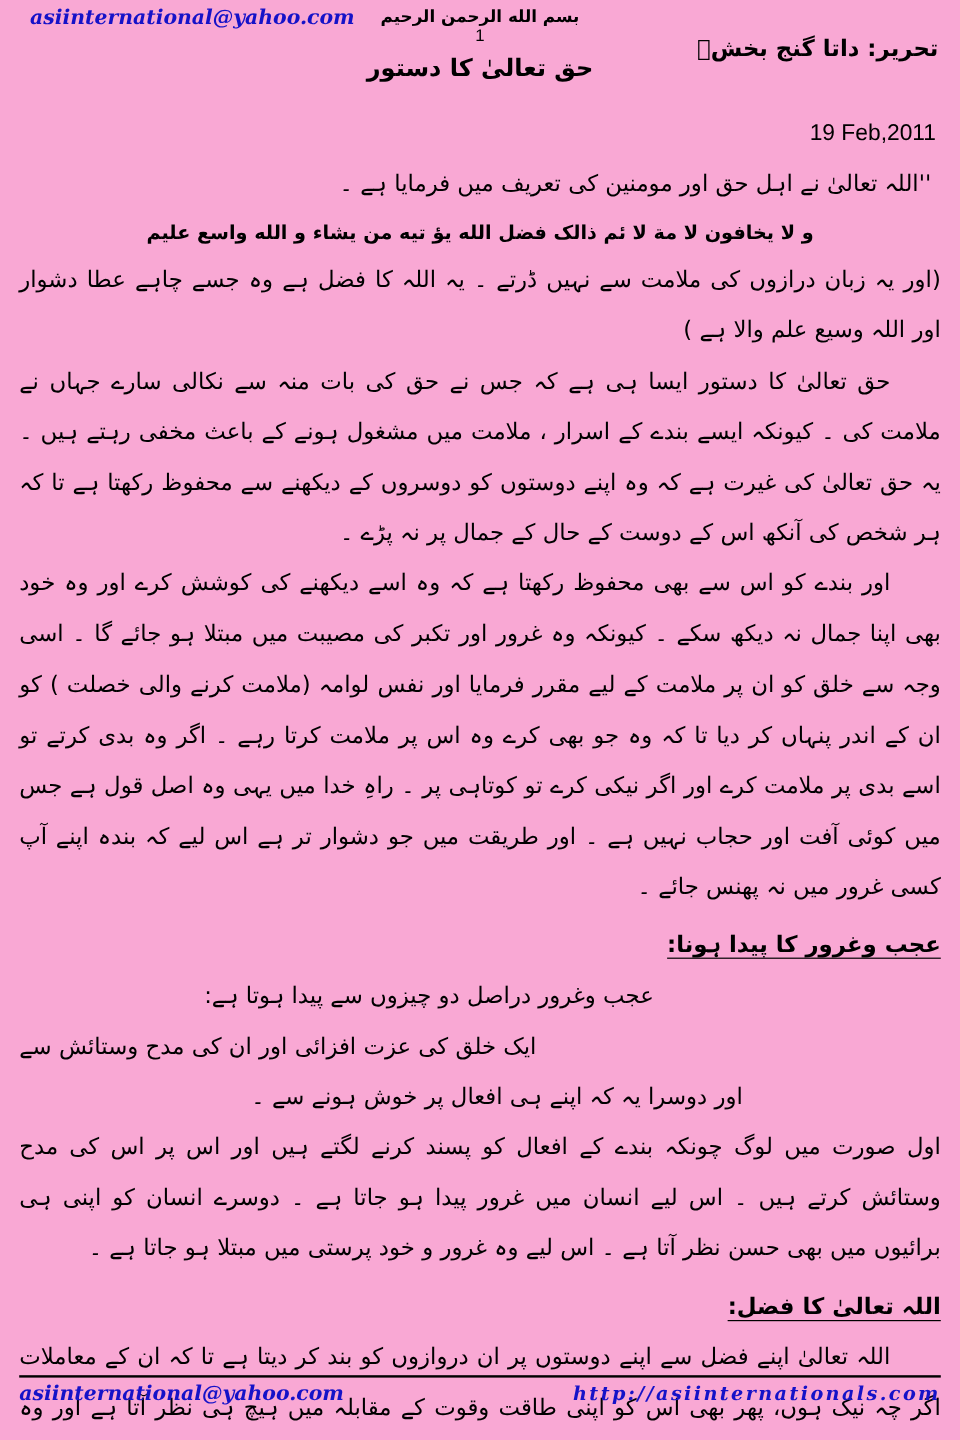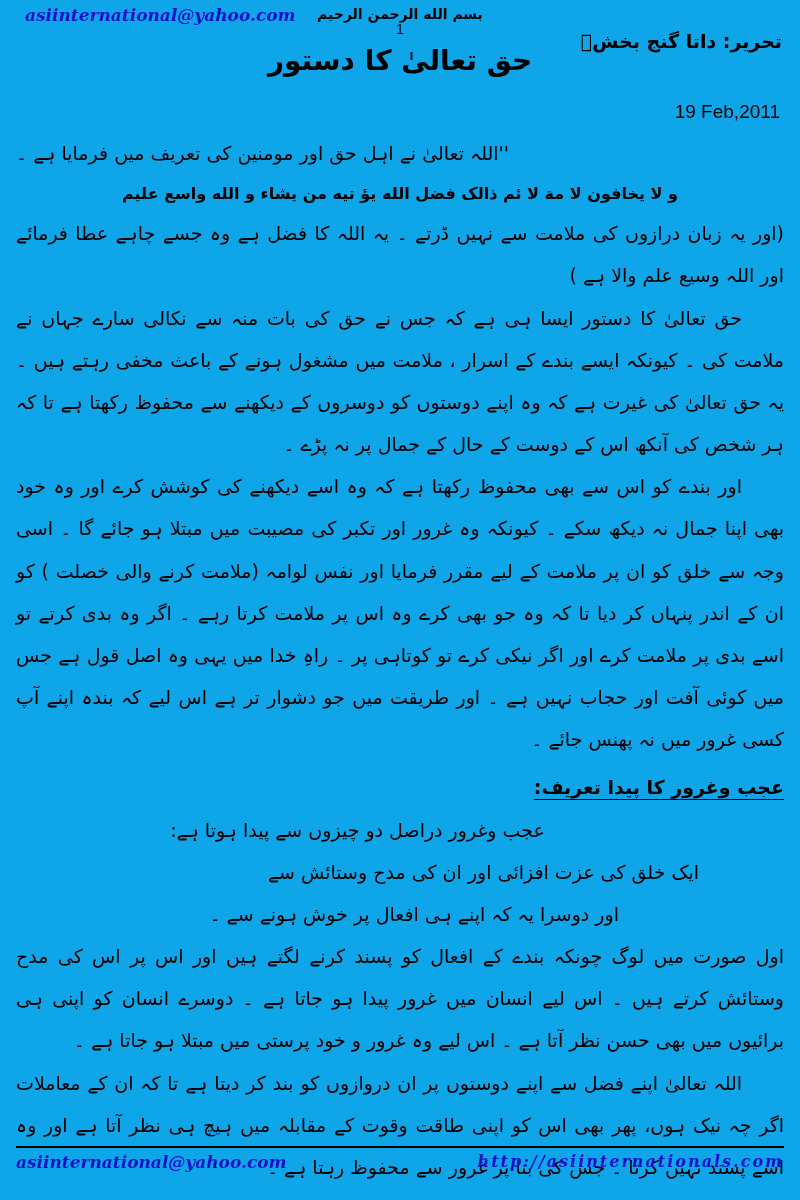--- a/index.html
+++ b/index.html
@@ -1,49 +1,49 @@
 <!DOCTYPE html>
 <html lang="ur"><head>
 <meta charset="utf-8">
 <style>
   * { margin: 0; padding: 0; box-sizing: border-box; }
   html, body { background: #ffffff; }
   body { width: 800px; height: 1200px; position: relative; overflow: hidden;
          font-family: "DejaVu Sans", sans-serif; color: #000; }
 
-  .page { position: absolute; inset: 0; background: #0ea5e9; }
+  .page { position: absolute; inset: 0; background: #f9a8d4; }
 
   
   .hdr-email { position: absolute; top: 5px; left: 25px;
                font-family: "DejaVu Serif", serif; font-style: italic; font-weight: bold;
                font-size: 17px; color: #1512c8; text-decoration: none; cursor: pointer; }
   .bismillah { position: absolute; top: 6px; left: 0; right: 0; text-align: center;
                font-size: 14px; font-weight: bold; direction: rtl; }
   .page-num  { position: absolute; top: 21px; left: 0; right: 0; text-align: center;
                font-family: "Liberation Sans", sans-serif; font-size: 14px; }
   .writer    { position: absolute; top: 30px; right: 18px; text-align: right;
                direction: rtl; font-size: 19px; font-weight: bold; }
   .date-line { position: absolute; top: 57px; right: 20px;
                font-family: "Liberation Sans", sans-serif; font-size: 19px; direction: ltr; margin-top: 44px; }
   .doc-title { position: absolute; top: 44px; left: 0; right: 0; text-align: center;
-               direction: rtl; font-size: 28px; font-weight: bold; }
+               direction: rtl; font-size: 20px; font-weight: bold; }
 
   
   .doc-body { position: absolute; top: 132px; left: 16px; right: 16px;
               direction: rtl; font-size: 19px; line-height: 2.22; text-align: justify; }
-  .intro-quote { text-align: left; padding-right: 8px; }
+  .intro-quote { text-align: right; padding-right: 8px; }
   .verse   { text-align: center; font-weight: bold; font-size: 16px; line-height: 2.0;
              margin: 4px 0 2px 0; }
   .transl  { text-align: justify; }
   .para    { text-align: justify; }
   .indent  { text-indent: 42px; }
   .sec-head { text-align: right; font-weight: bold; text-decoration: underline;
               text-underline-offset: 5px; margin-top: 6px; }
   .l-right1 { text-align: center; padding-right: 85px; }
-  .l-right2 { text-align: right; padding-right: 85px; }
+  .l-right2 { text-align: left; padding-right: 85px; }
   .l-right3 { text-align: right; padding-right: 165px; }
 
   
   .footer { position: absolute; left: 16px; right: 16px; top: 1146px;
             border-top: 2px solid #000; padding-top: 4px;
             display: flex; justify-content: space-between; align-items: flex-start; }
   .ftr-email { font-family: "DejaVu Serif", serif; font-style: italic; font-weight: bold;
                font-size: 17px; color: #1512c8; cursor: pointer; }
   .ftr-url   { font-family: "DejaVu Serif", serif; font-style: italic; font-weight: bold;
                font-size: 16px; letter-spacing: 2px; color: #1512c8; cursor: pointer; }
@@ -64,36 +64,37 @@
   <div class="date-line">19 Feb,2011</div>
 
   <div class="doc-title">حق تعالیٰ کا دستور</div>
 
   <div class="doc-body">
 
     <div class="intro-quote">''اللہ تعالیٰ نے اہل حق اور مومنین کی تعریف میں فرمایا ہے ۔</div>
 
     <div class="verse">و لا یخافون لا مة لا ئم ذالک فضل الله یؤ تیه من یشاء و الله واسع علیم</div>
 
-    <div class="transl">(اور یہ زبان درازوں کی ملامت سے نہیں ڈرتے ۔ یہ اللہ کا فضل ہے وہ جسے چاہے عطا فرمائے اور اللہ وسیع علم والا ہے )</div>
+    <div class="transl">(اور یہ زبان درازوں کی ملامت سے نہیں ڈرتے ۔ یہ اللہ کا فضل ہے وہ جسے چاہے عطا دشوار اور اللہ وسیع علم والا ہے )</div>
 
     <div class="para indent">حق تعالیٰ کا دستور ایسا ہی ہے کہ جس نے حق کی بات منہ سے نکالی سارے جہاں نے ملامت کی ۔ کیونکہ ایسے بندے کے اسرار ، ملامت میں مشغول ہونے کے باعث مخفی رہتے ہیں ۔ یہ حق تعالیٰ کی غیرت ہے کہ وہ اپنے دوستوں کو دوسروں کے دیکھنے سے محفوظ رکھتا ہے  تا کہ ہر شخص کی آنکھ اس کے دوست کے حال کے جمال پر نہ پڑے ۔</div>
 
     <div class="para indent">اور بندے کو اس سے بھی محفوظ رکھتا ہے  کہ وہ اسے دیکھنے کی کوشش کرے اور وہ خود بھی اپنا جمال نہ دیکھ سکے ۔ کیونکہ وہ غرور اور تکبر کی مصیبت میں مبتلا ہو جائے گا ۔ اسی وجہ سے خلق کو ان پر ملامت کے لیے مقرر فرمایا اور نفس لوامہ (ملامت کرنے والی خصلت ) کو ان کے اندر پنہاں کر دیا  تا کہ وہ جو بھی کرے وہ اس پر ملامت کرتا رہے ۔ اگر وہ بدی کرتے تو اسے بدی پر ملامت کرے اور اگر نیکی کرے تو کوتاہی پر ۔ راہِ خدا میں یہی وہ اصل قول ہے جس میں کوئی آفت اور حجاب نہیں ہے ۔ اور طریقت میں جو دشوار تر ہے اس لیے کہ بندہ اپنے آپ کسی غرور میں نہ پھنس جائے ۔</div>
 
-    <div class="sec-head">عجب وغرور کا پیدا تعریف:</div>
+    <div class="sec-head">عجب وغرور کا پیدا ہونا:</div>
 
     <div class="l-right1">عجب وغرور  دراصل دو چیزوں سے پیدا ہوتا ہے:</div>
 
     <div class="l-right2">ایک خلق کی عزت افزائی اور ان کی مدح وستائش سے</div>
 
     <div class="l-right3">اور دوسرا یہ کہ اپنے ہی افعال پر خوش ہونے سے ۔</div>
 
     <div class="para">اول صورت میں لوگ چونکہ بندے کے افعال کو پسند کرنے لگتے ہیں اور اس پر اس کی مدح وستائش کرتے ہیں ۔ اس لیے انسان میں غرور پیدا ہو جاتا ہے ۔ دوسرے انسان کو اپنی ہی برائیوں میں بھی حسن نظر آتا ہے ۔ اس لیے وہ غرور و خود پرستی میں مبتلا ہو جاتا ہے ۔</div>
 
+    <div class="sec-head">اللہ تعالیٰ کا فضل:</div>
 
     <div class="para indent">اللہ تعالیٰ اپنے فضل سے اپنے دوستوں پر ان دروازوں کو بند کر دیتا ہے  تا کہ ان کے معاملات اگر چہ نیک ہوں، پھر بھی اس کو اپنی طاقت وقوت کے مقابلہ میں ہیچ ہی نظر آتا ہے اور وہ اسے پسند نہیں کرتا ۔ جس کی بنا پر غرور سے محفوظ رہتا ہے ۔</div>
 
   </div>
 
   <div class="footer">
     <a class="ftr-email">asiinternational@yahoo.com</a>
     <a class="ftr-url">http://asiinternationals.com</a>
   </div>
 

